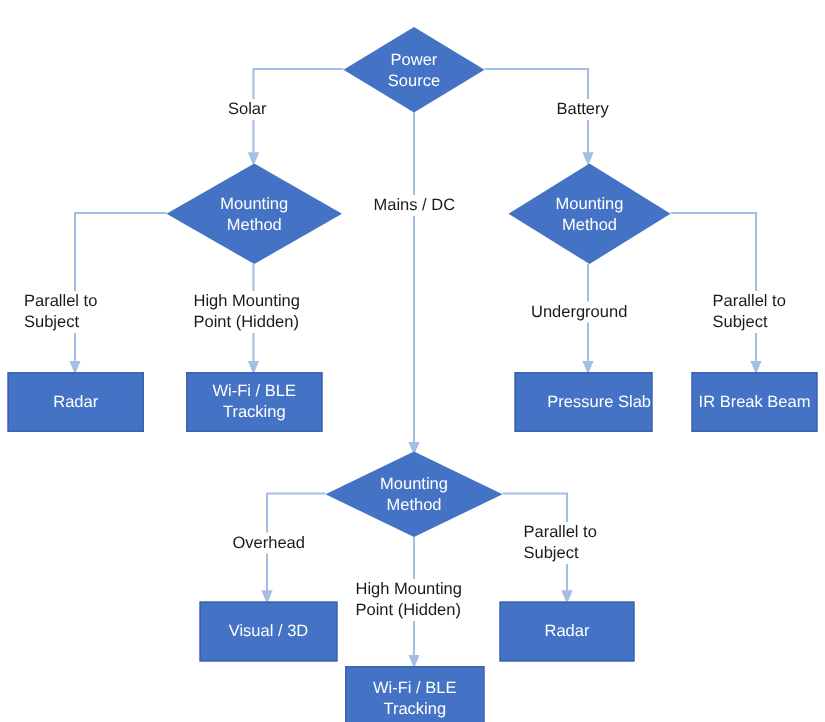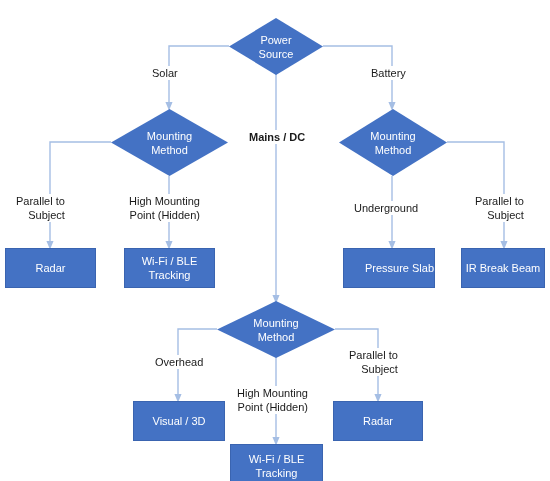--- a/index.html
+++ b/index.html
@@ -62,21 +62,21 @@
     text-align: center;
     color: #ffffff;
     font-size: 11px;
     line-height: 14px;
   }
   .edge-label {
     position: absolute;
     color: #1a1a1a;
     font-size: 11px;
     line-height: 14px;
-    text-align: right;
+    text-align: left;
     background: #ffffff;
     padding: 0 2px;
     white-space: nowrap;
     z-index: 4;
   }
 </style>
 </head>
 <body>
 
 <div id="canvas">
@@ -188,21 +188,21 @@
 
   <div class="node box" style="left:230px; top:432px; width:93px; height:43px;">
     <span>
       <span>Wi-Fi / BLE</span><br>
       <span>Tracking</span>
     </span>
   </div>
 
   <div class="edge-label" style="left:150px; top:54px;">Solar</div>
 
-  <div class="edge-label" style="left:247px; top:118px;font-weight:bold;">Mains / DC</div>
+  <div class="edge-label" style="left:247px; top:118px;">Mains / DC</div>
 
   <div class="edge-label" style="left:369px; top:54px;">Battery</div>
 
   <div class="edge-label" style="left:14px; top:182px;">
     <span>Parallel to</span><br>
     <span>Subject</span>
   </div>
 
   <div class="edge-label" style="left:127px; top:182px;">
     <span>High Mounting</span><br>

